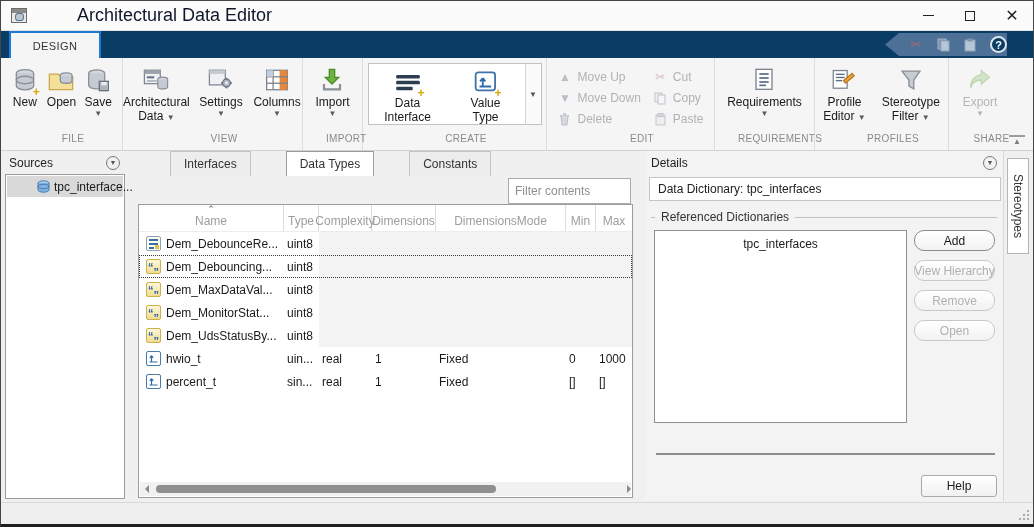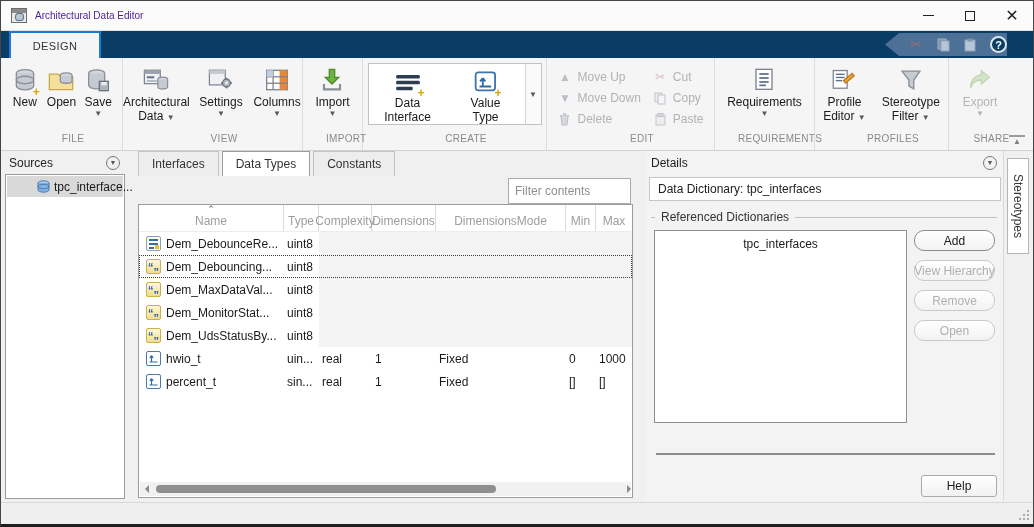--- a/index.html
+++ b/index.html
@@ -9,21 +9,21 @@
             border:1px solid #454545; border-bottom:3px solid #1f1f1f; overflow:hidden; }
 
   
   .titlebar { position:absolute; left:0; top:0; right:0; height:30px; background:#fbfbfb;
               display:flex; align-items:center; border-bottom:1px solid #e3e3e3; }
   .appicon { width:16px; height:15px; margin:0 8px 0 10px; position:relative;
              background:#e9e9e9; border:1px solid #6d6d6d; }
   .appicon::before { content:""; position:absolute; left:0; top:0; right:0; height:4px; background:#8a8a8a; }
   .appicon::after { content:""; position:absolute; right:2px; bottom:1px; width:7px; height:6px;
                     background:#b9c6d4; border:1px solid #55708c; border-radius:40%/60%; }
-  .title { font-size:10px; color:#4c1d95; }
+  .title { font-size:18px; color:#0f172a;margin-left:42px; }
   .wbtns { margin-left:auto; display:flex; height:100%; }
   .wbtn { width:42px; height:100%; display:flex; align-items:center; justify-content:center;
           font-size:14px; color:#222; }
   .wbtn .sq { width:10px; height:10px; border:1px solid #222; display:block; }
   .wbtn .mn { width:11px; height:1px; background:#222; display:block; }
   .wbtn.close { font-size:16px; }
 
   
   .tabbar { position:absolute; left:0; top:30px; right:0; height:27px; background:#0a3d66; }
   .design-tab { position:absolute; left:8px; top:0; width:92px; height:27px; background:#f5f5f5;
@@ -76,21 +76,21 @@
 
   .sources { position:absolute; left:2px; top:0; width:123px; height:350px; }
   .sources-body { position:absolute; left:2px; top:23px; right:1px; bottom:2px; background:#fff; border:1px solid #9c9c9c; }
   .src-item { height:21px; margin:1px; background:#d9d9d9; display:flex; align-items:center; gap:4px;
               font-size:12px; padding-left:30px; }
   .db-blue { width:13px; height:13px; }
 
   .center { position:absolute; left:127px; top:0; width:506px; height:350px; }
   .ctabs { display:flex; gap:3px; height:23px; padding-left:10px; }
   .ctab { padding:12px 13px; display:flex; align-items:center; font-size:12px; color:#333;
-          border:1px solid #c3c3c3; border-bottom:none; background:#ededed; }
+          border:1px solid #c3c3c3; border-bottom:none; background:#ededed;margin-left:32px; }
   .ctab.active { background:#fff; border-color:#9c9c9c; position:relative; z-index:2; }
   .filterbox { position:absolute; right:3px; top:27px; width:123px; height:20px; border:1px solid #ababab;
                background:#fff; font-size:12px; padding:12px 6px; color:#222; font-family:"Liberation Sans",sans-serif; }
   .filterbox::placeholder { color:#8f8f8f; }
 
   .tablebox { position:absolute; left:10px; top:53px; right:1px; bottom:3px; background:#fff; border:1px solid #9c9c9c; }
   .thead { display:flex; height:27px; border-bottom:1px solid #ececec; position:relative; }
   .h { font-size:12px; color:#9d9d9d; border-right:1px solid #dcdcdc; display:flex; align-items:flex-end;
        justify-content:center; padding-bottom:3px; position:relative; }
   .h:last-child { border-right:none; }

